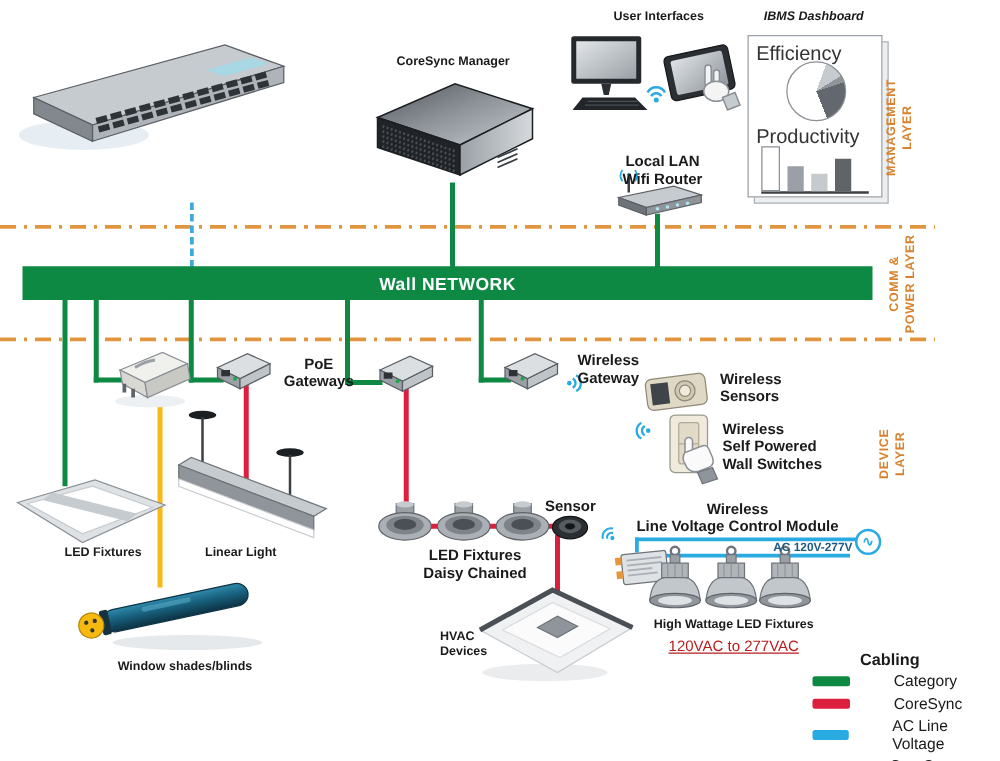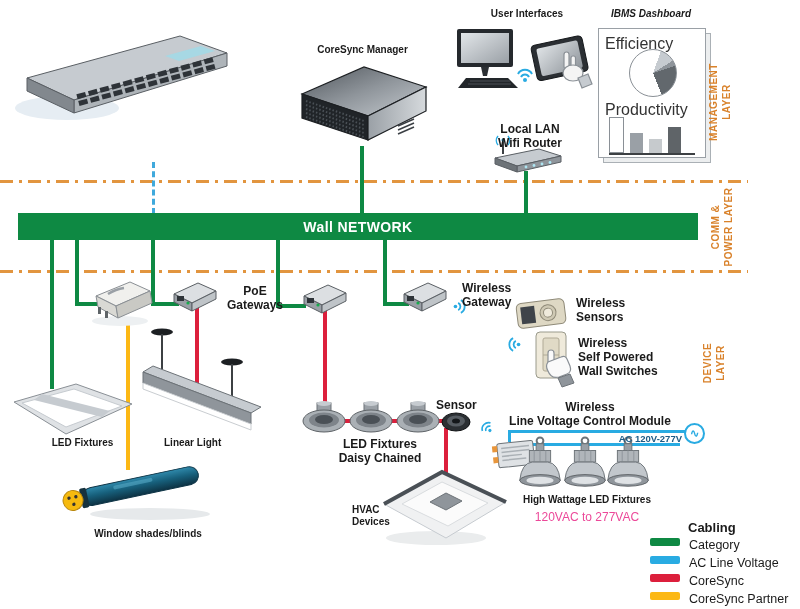--- a/index.html
+++ b/index.html
@@ -25,21 +25,21 @@
     box-shadow:5px 5px 0 -1px #eceeef,5px 5px 0 0 #aab0b5;z-index:2;}
   #dash-card .mini{position:absolute;font-size:16px;font-weight:normal;color:#333;}
   #pie{position:absolute;left:30px;top:20px;width:46px;height:46px;border-radius:50%;border:1px solid #8a9096;
     background:conic-gradient(from 20deg,#c6cbd0 0 38deg,#8f959b 38deg 52deg,#62686d 52deg 138deg,#ffffff 138deg 360deg);}
   #bars{position:absolute;left:10px;top:88px;width:86px;height:36px;display:flex;align-items:flex-end;gap:6px;
     border-bottom:2px solid #3c4043;}
   #bars div{width:13px;}
   
   #legend{left:650px;top:520px;width:150px;z-index:5;}
   #legend .title{font-weight:bold;font-size:13px;margin:0 0 3px 38px;}
-  #legend .row{display:flex;margin-bottom:4px;}
+  #legend .row{display:flex;align-items:center;margin-bottom:4px;gap:26px;}
   #legend .sw{width:30px;height:8px;border-radius:2px;margin-right:9px;}
   #legend .tx{font-size:12.5px;color:#1a1a1a;}
   .acsrc{width:17px;height:17px;border-radius:50%;border:2.5px solid #29abe2;color:#29abe2;
     font-size:11px;font-weight:bold;display:flex;align-items:center;justify-content:center;z-index:2;background:#fff;}
   .navy{color:#1d5b86;font-size:9.5px;font-weight:bold;}
   svg{display:block;}
 </style>
 </head>
 <body>
 
@@ -406,35 +406,35 @@
   <svg class="abs dev" style="left:602px;top:436px;" width="52" height="56" viewBox="0 0 52 58">
     <circle cx="26" cy="5" r="3.5" fill="none" stroke="#6d7378" stroke-width="2"></circle>
     <rect x="22" y="8" width="8" height="7" fill="#9aa0a6" stroke="#6d7378"></rect>
     <rect x="15" y="15" width="22" height="12" fill="#b0b5ba" stroke="#6d7378"></rect>
     <path d="M20,15 v12 M26,15 v12 M32,15 v12" stroke="#8f959b"></path>
     <path d="M5,46 Q7,28 18,27 L34,27 Q45,28 47,46 Z" fill="#c2c7cc" stroke="#6d7378"></path>
     <ellipse cx="26" cy="46" rx="21" ry="6" fill="#8f959b" stroke="#5f6468"></ellipse>
     <ellipse cx="26" cy="46" rx="14" ry="3.8" fill="#dfe2e5"></ellipse>
   </svg>
   <div class="abs lbl f13 ctr" style="left:492px;top:494px;width:190px;">High Wattage LED Fixtures</div>
-  <div class="abs ctr" style="left:492px;top:510px;width:190px;font-size:12px;color:#ec4899;z-index:5;">120VAC to 277VAC</div>
+  <div class="abs ctr" style="left:492px;top:510px;width:190px;font-size:12px;color:#b91c1c;z-index:5;text-decoration:underline;">120VAC to 277VAC</div>
 
   <div class="abs" id="legend">
     <div class="title">Cabling</div>
     <div class="row">
       <div class="sw" style="background: rgb(14, 137, 67);"></div>
       <div class="tx">Category</div>
     </div>
     <div class="row">
+      <div class="sw" style="background: rgb(220, 31, 60);"></div>
+      <div class="tx">CoreSync</div>
+    </div>
+    <div class="row">
       <div class="sw" style="background: rgb(41, 171, 226);"></div>
       <div class="tx">AC Line Voltage</div>
-    </div>
-    <div class="row">
-      <div class="sw" style="background: rgb(220, 31, 60);"></div>
-      <div class="tx">CoreSync</div>
     </div>
     <div class="row">
       <div class="sw" style="background: rgb(252, 184, 21);"></div>
       <div class="tx">CoreSync Partner</div>
     </div>
   </div>
 
 </div>
 
 </body></html>

